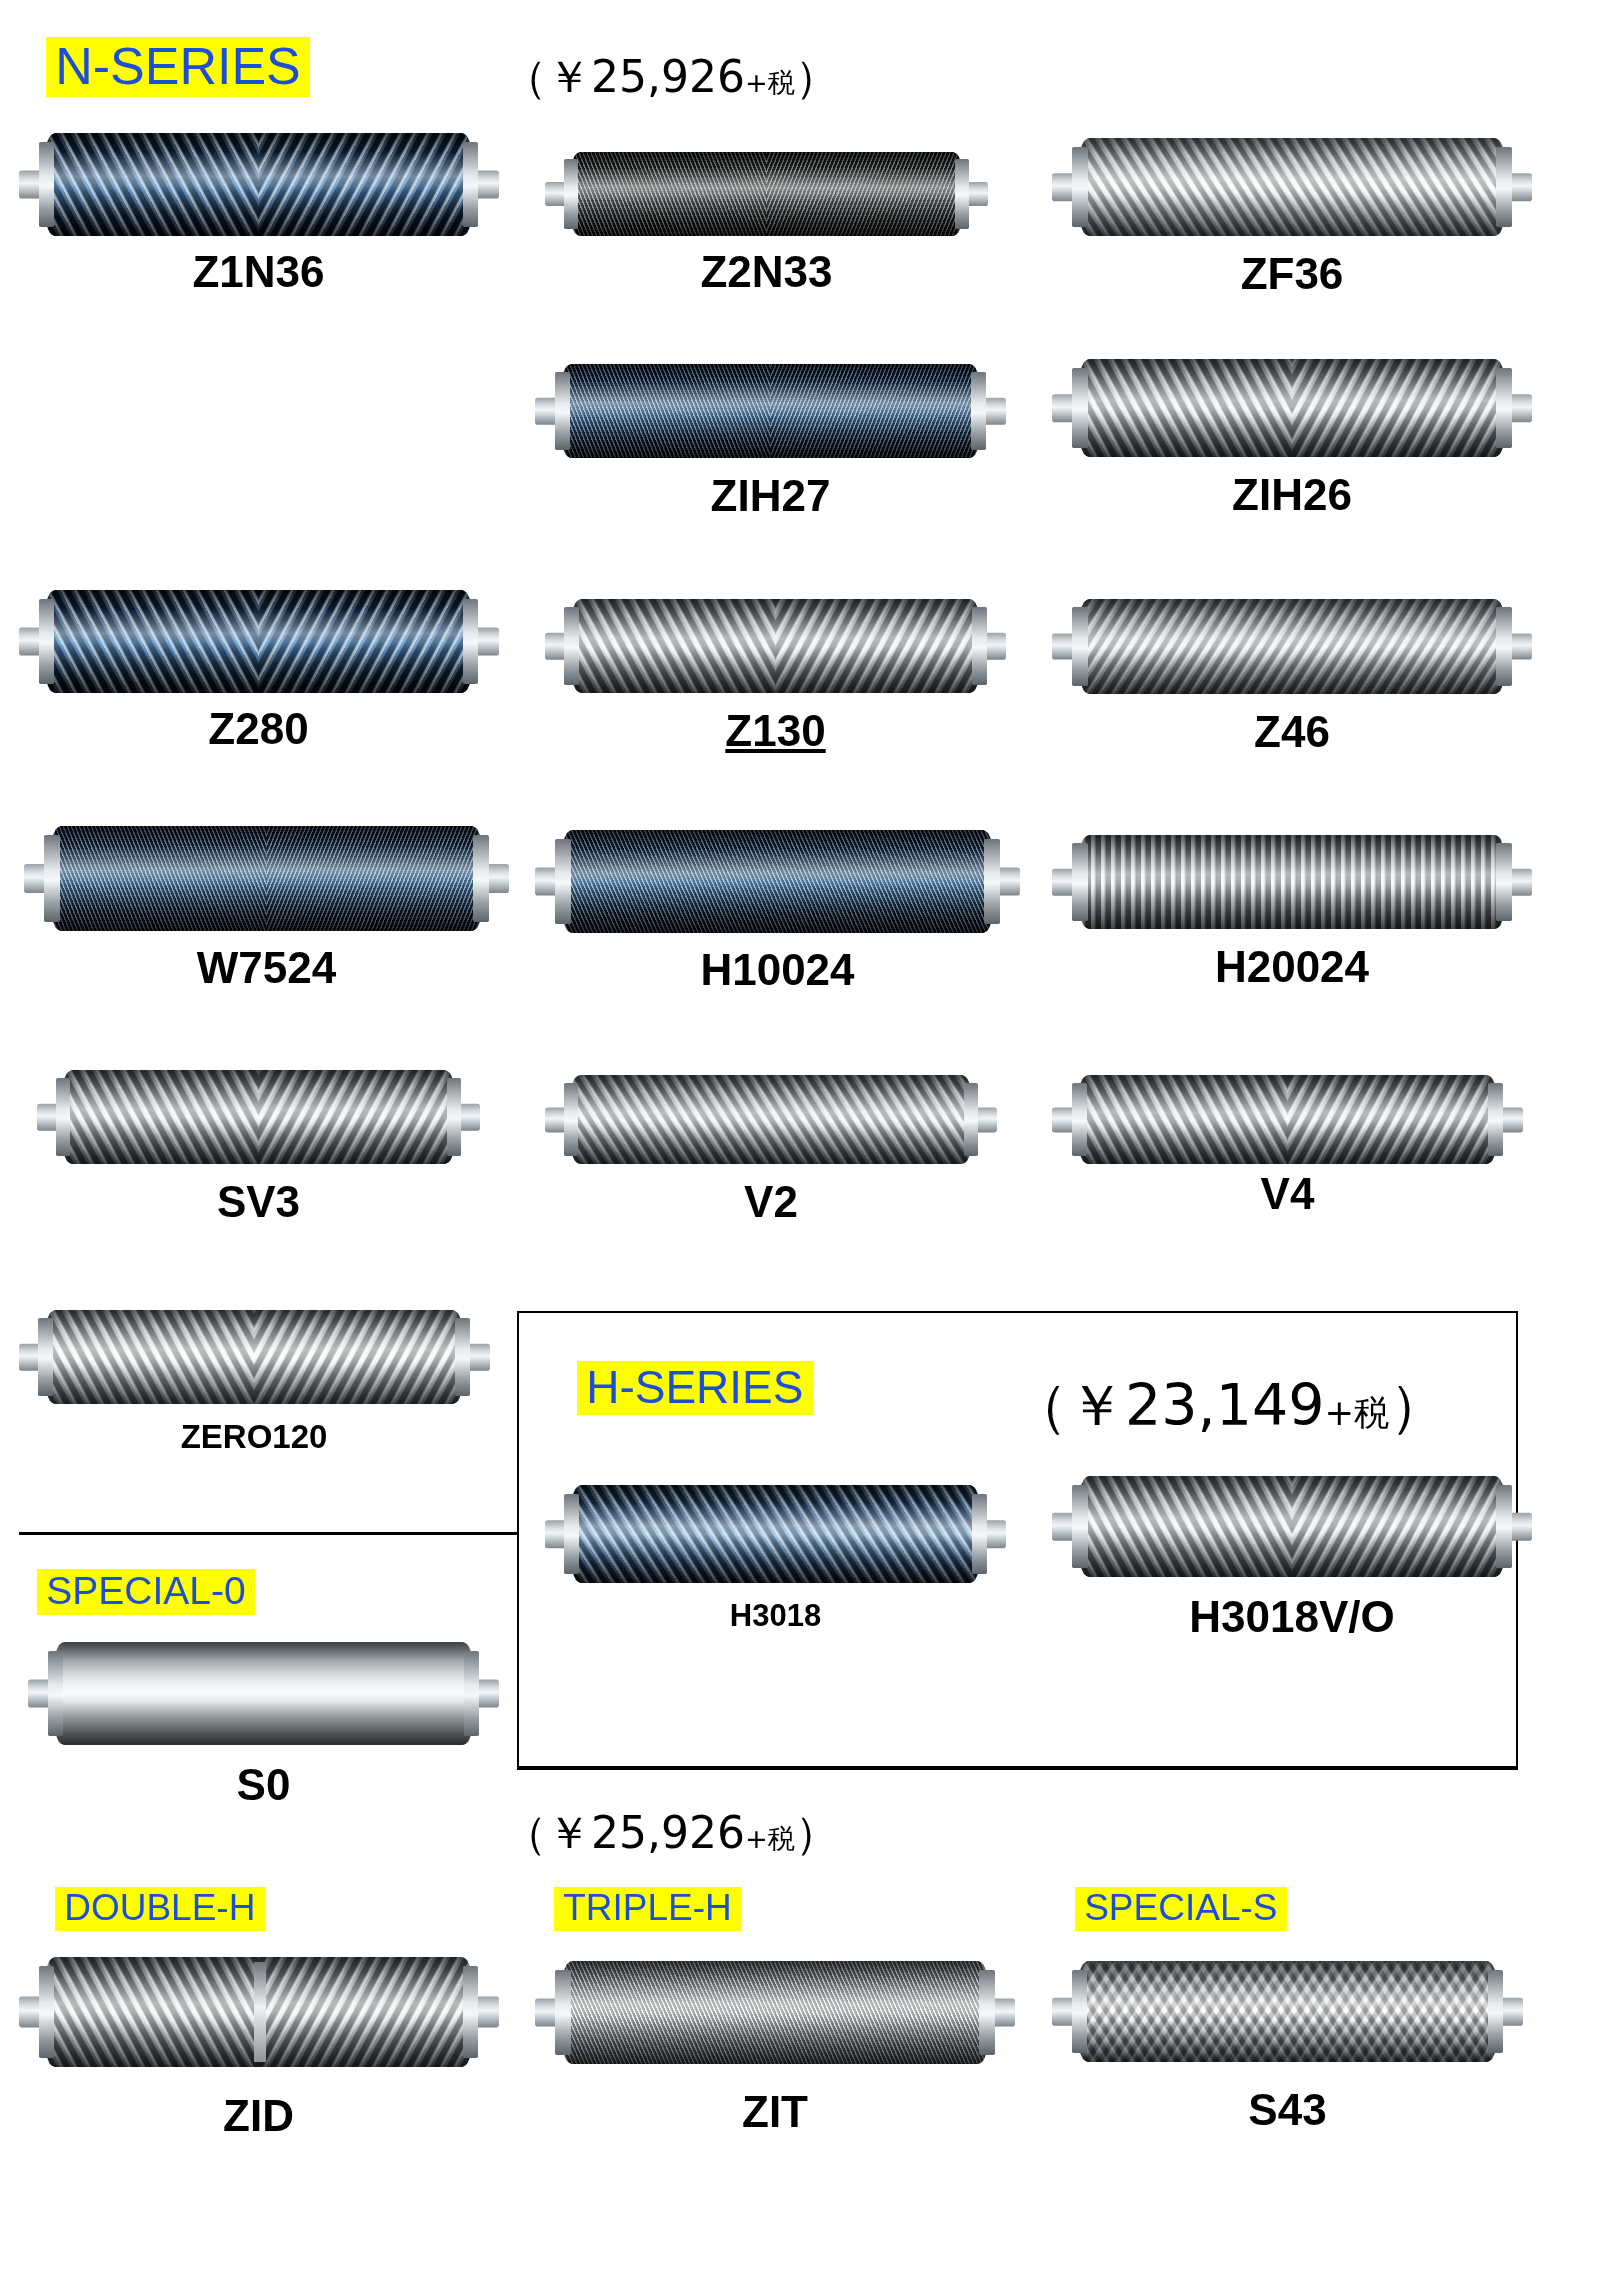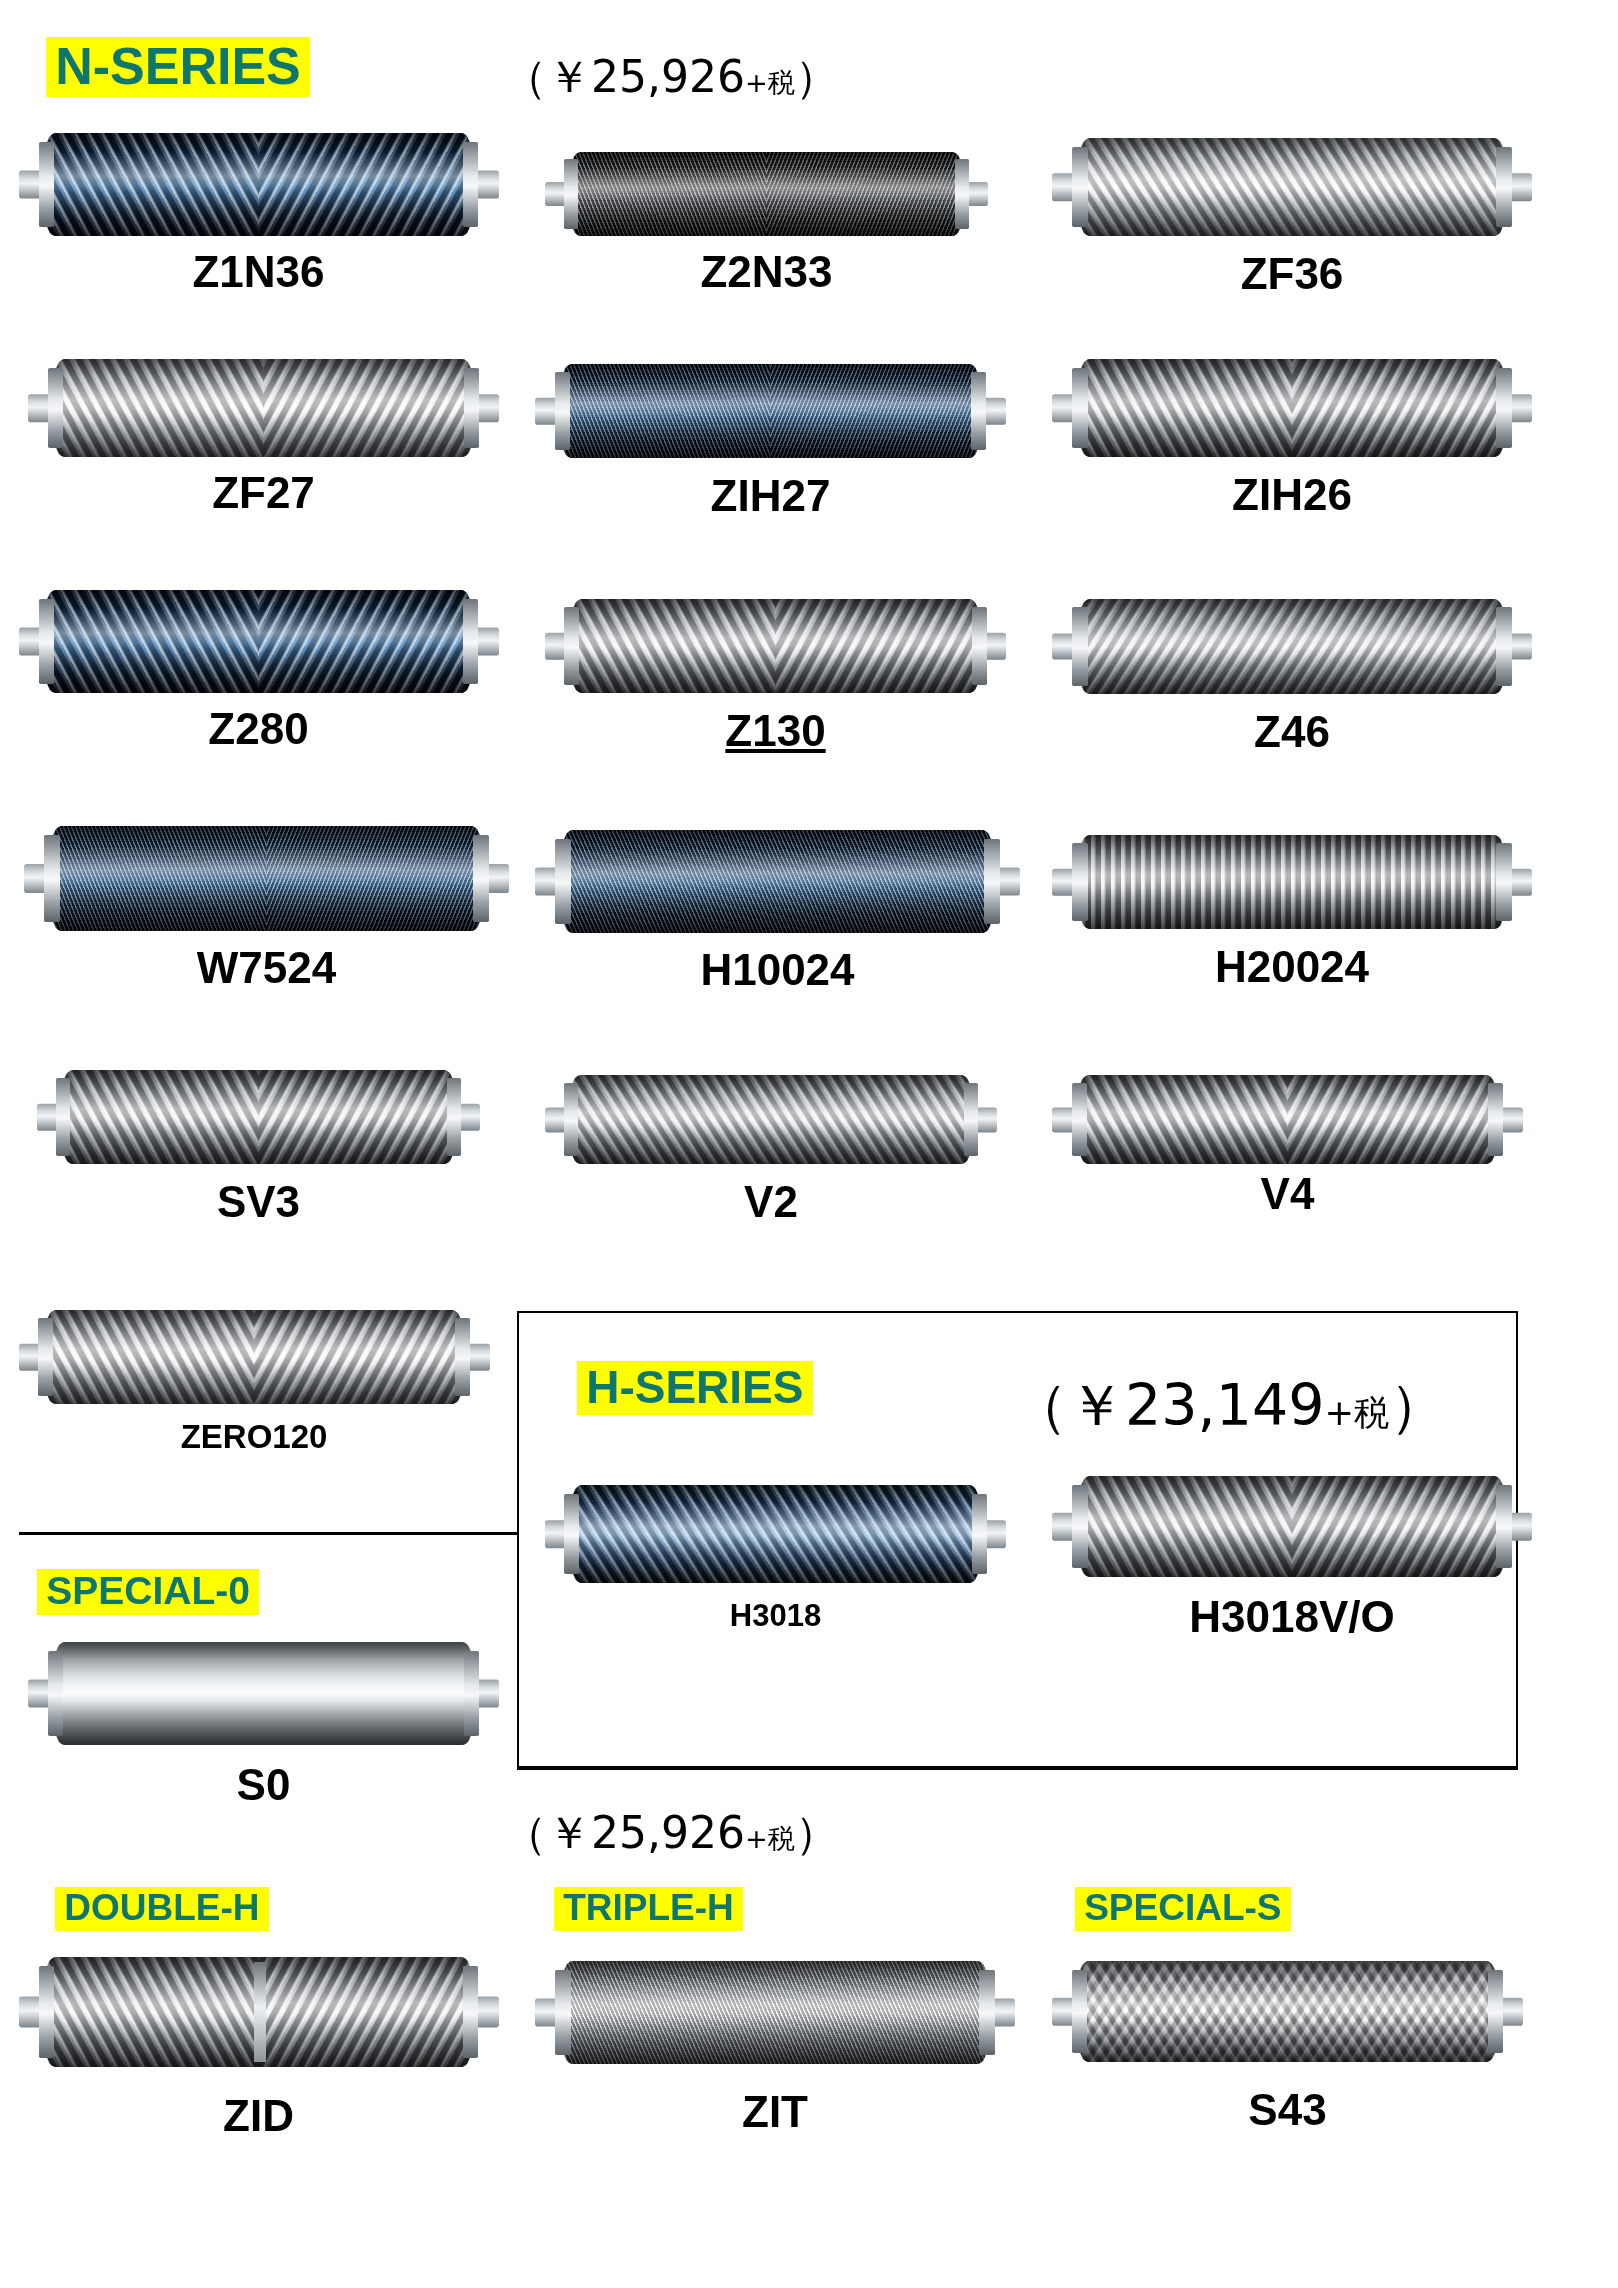--- a/index.html
+++ b/index.html
@@ -13,22 +13,22 @@
     width: 1619px;
     height: 2289px;
     background: #ffffff;
     overflow: hidden;
   }
 
   
   .section-tag {
     display: inline-block;
     background: #ffff00;
-    color: #0f766e;
-    font-weight: 700;
+    color: #1d4ed8;
+    font-weight: 400;
     line-height: 1.05;
     padding: 1.8px 9.2px 3.7px 9.2px;
     white-space: nowrap;
   }
   .price {
     display: inline-block;
     color: #000;
     white-space: nowrap;
     font-family: "DejaVu Sans", sans-serif;
   }
@@ -217,35 +217,20 @@
           <div class="tex diag-r"></div>
             <div class="shade"></div>
         </div>
         <div class="collar l"></div>
           <div class="collar r"></div>
       </div>
     </div>
     <div class="caption" style="font-size:44px;margin-top:9.2px;">ZF36</div>
   </div>
 
-  <div class="item" style="left:28px;top:355px;width:471px;">
-    <div class="roller-wrap" style="height:106px;">
-      <div class="roller">
-        <div class="shaft"></div>
-        <div class="body lightsteel">
-          <div class="tex chev-l"></div>
-            <div class="tex chev-r"></div>
-            <div class="shade"></div>
-        </div>
-        <div class="collar l"></div>
-          <div class="collar r"></div>
-      </div>
-    </div>
-    <div class="caption" style="font-size:44px;margin-top:7.4px;">ZF27</div>
-  </div>
 
   <div class="item" style="left:535px;top:360px;width:471px;">
     <div class="roller-wrap" style="height:102px;">
       <div class="roller">
         <div class="shaft"></div>
         <div class="body blue">
           <div class="tex fine chev-l"></div>
             <div class="tex fine chev-r"></div>
             <div class="shade"></div>
         </div>

